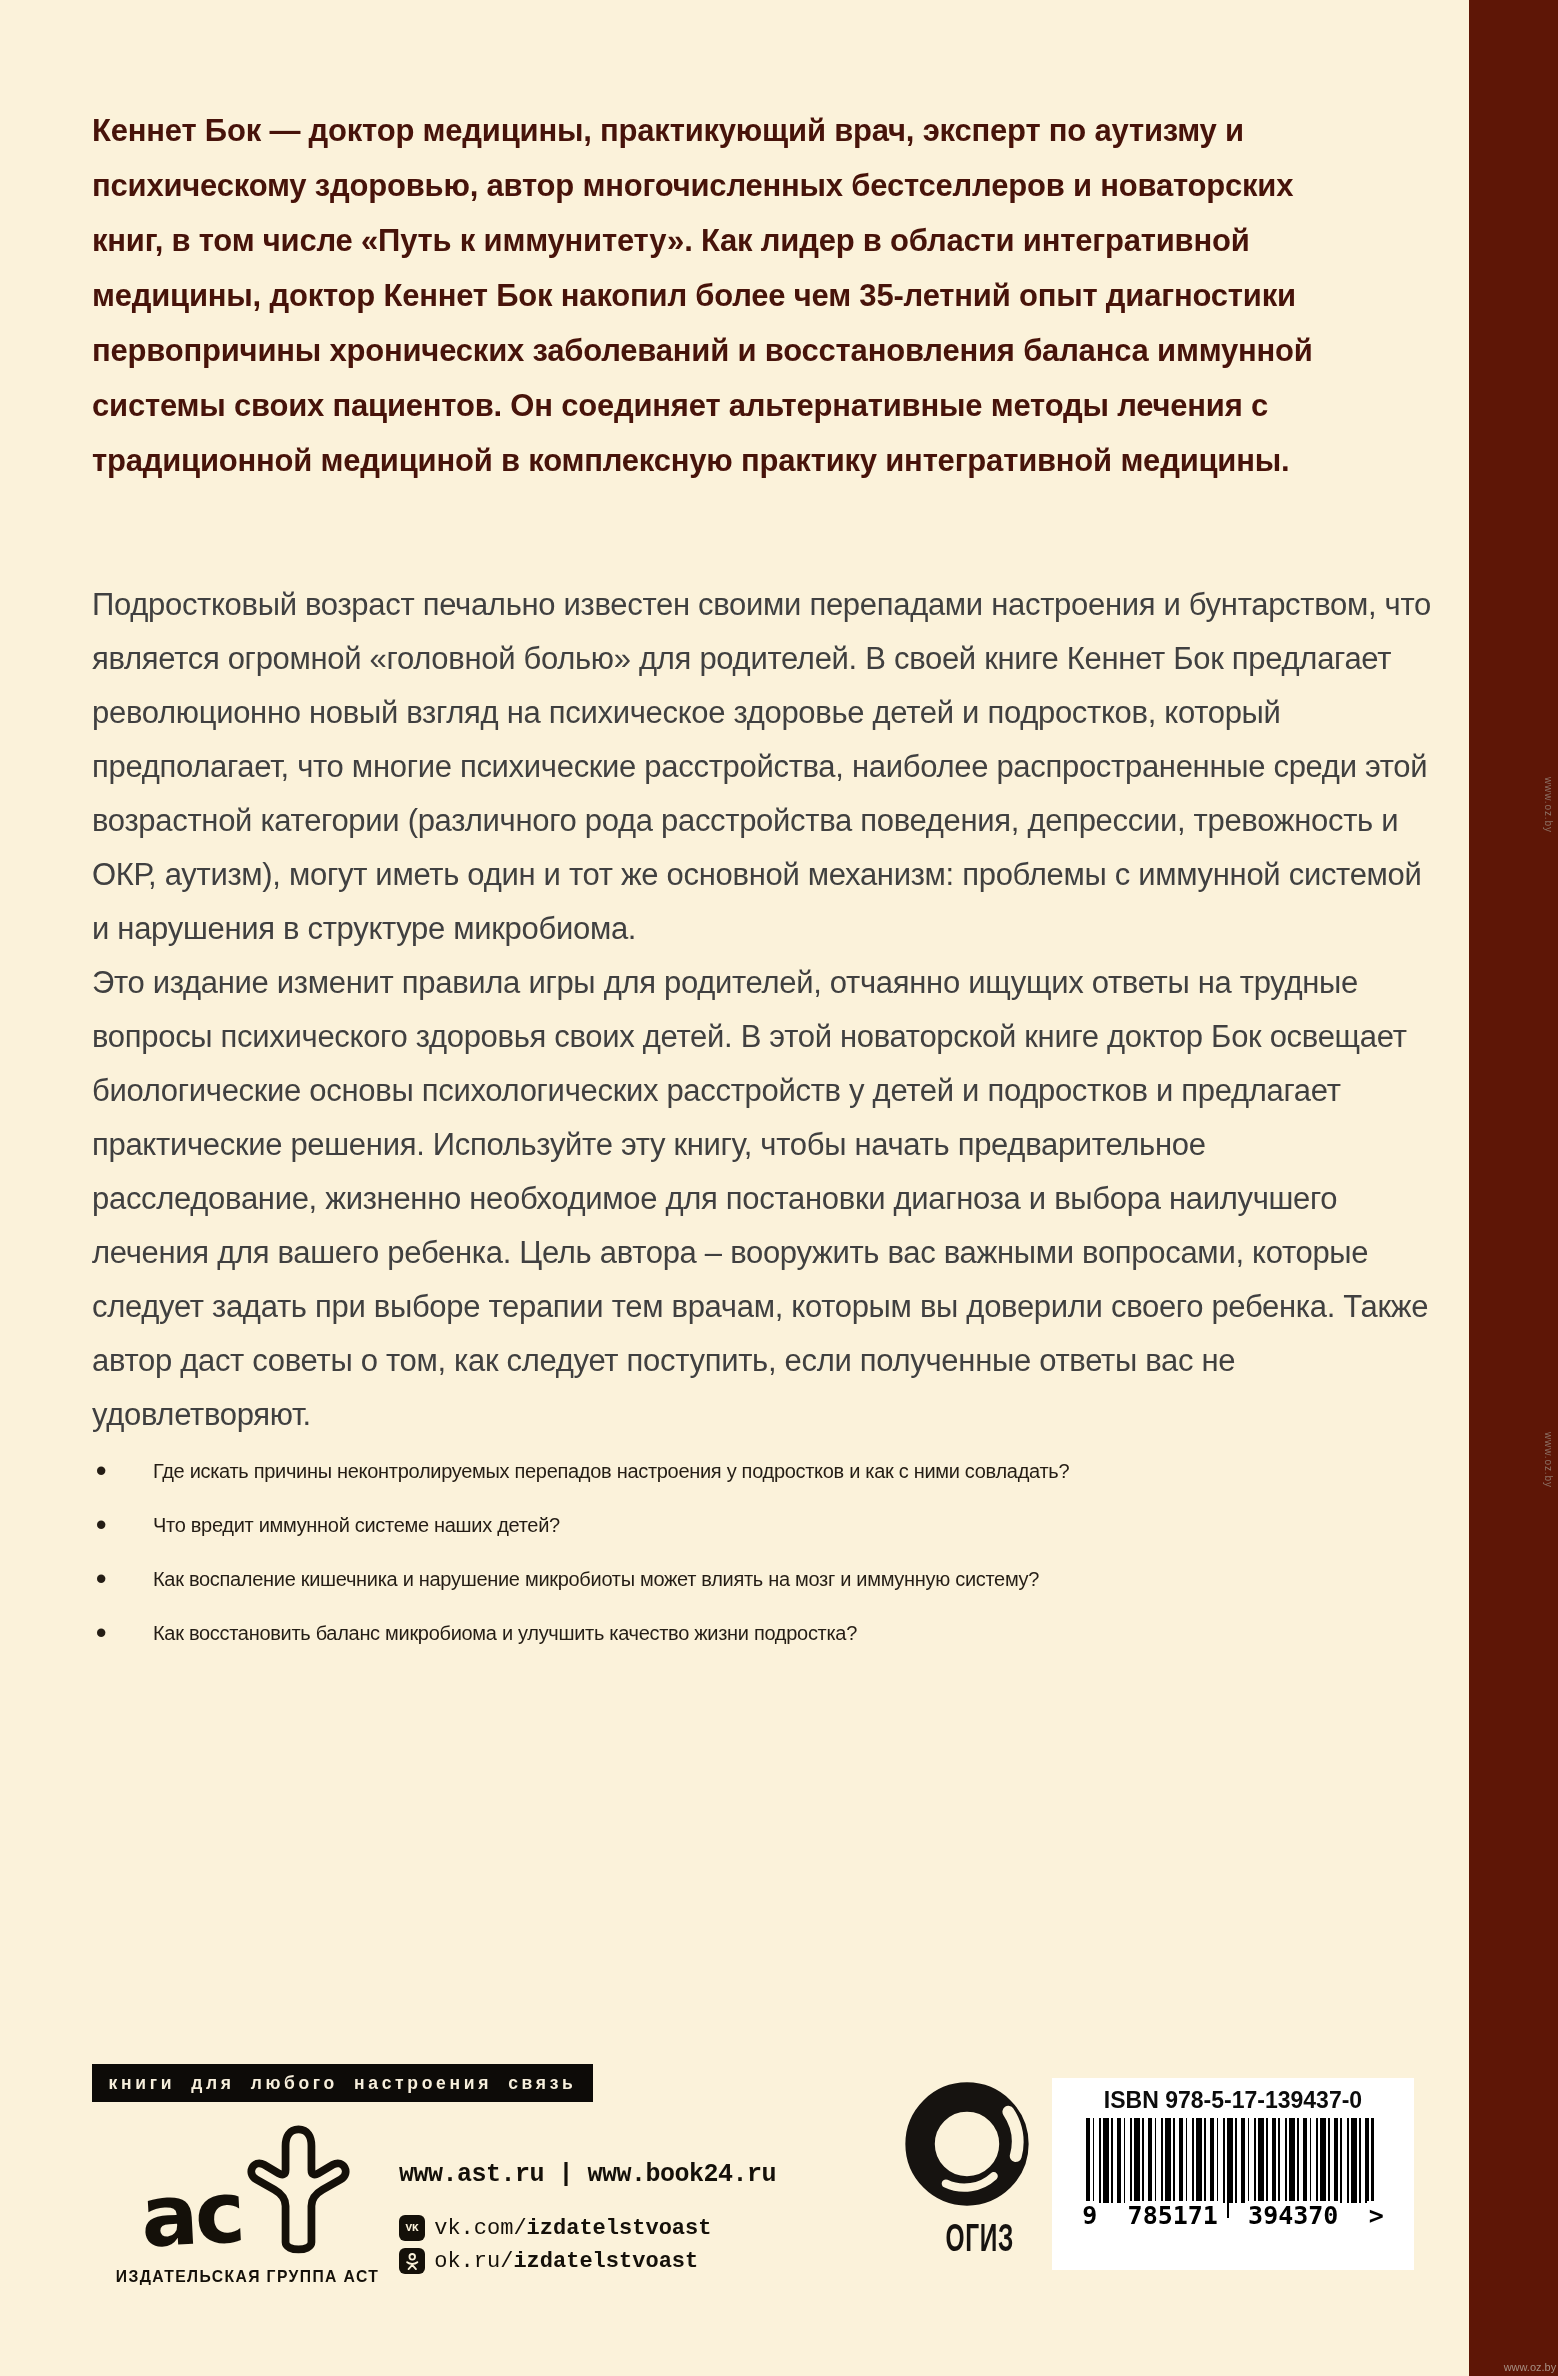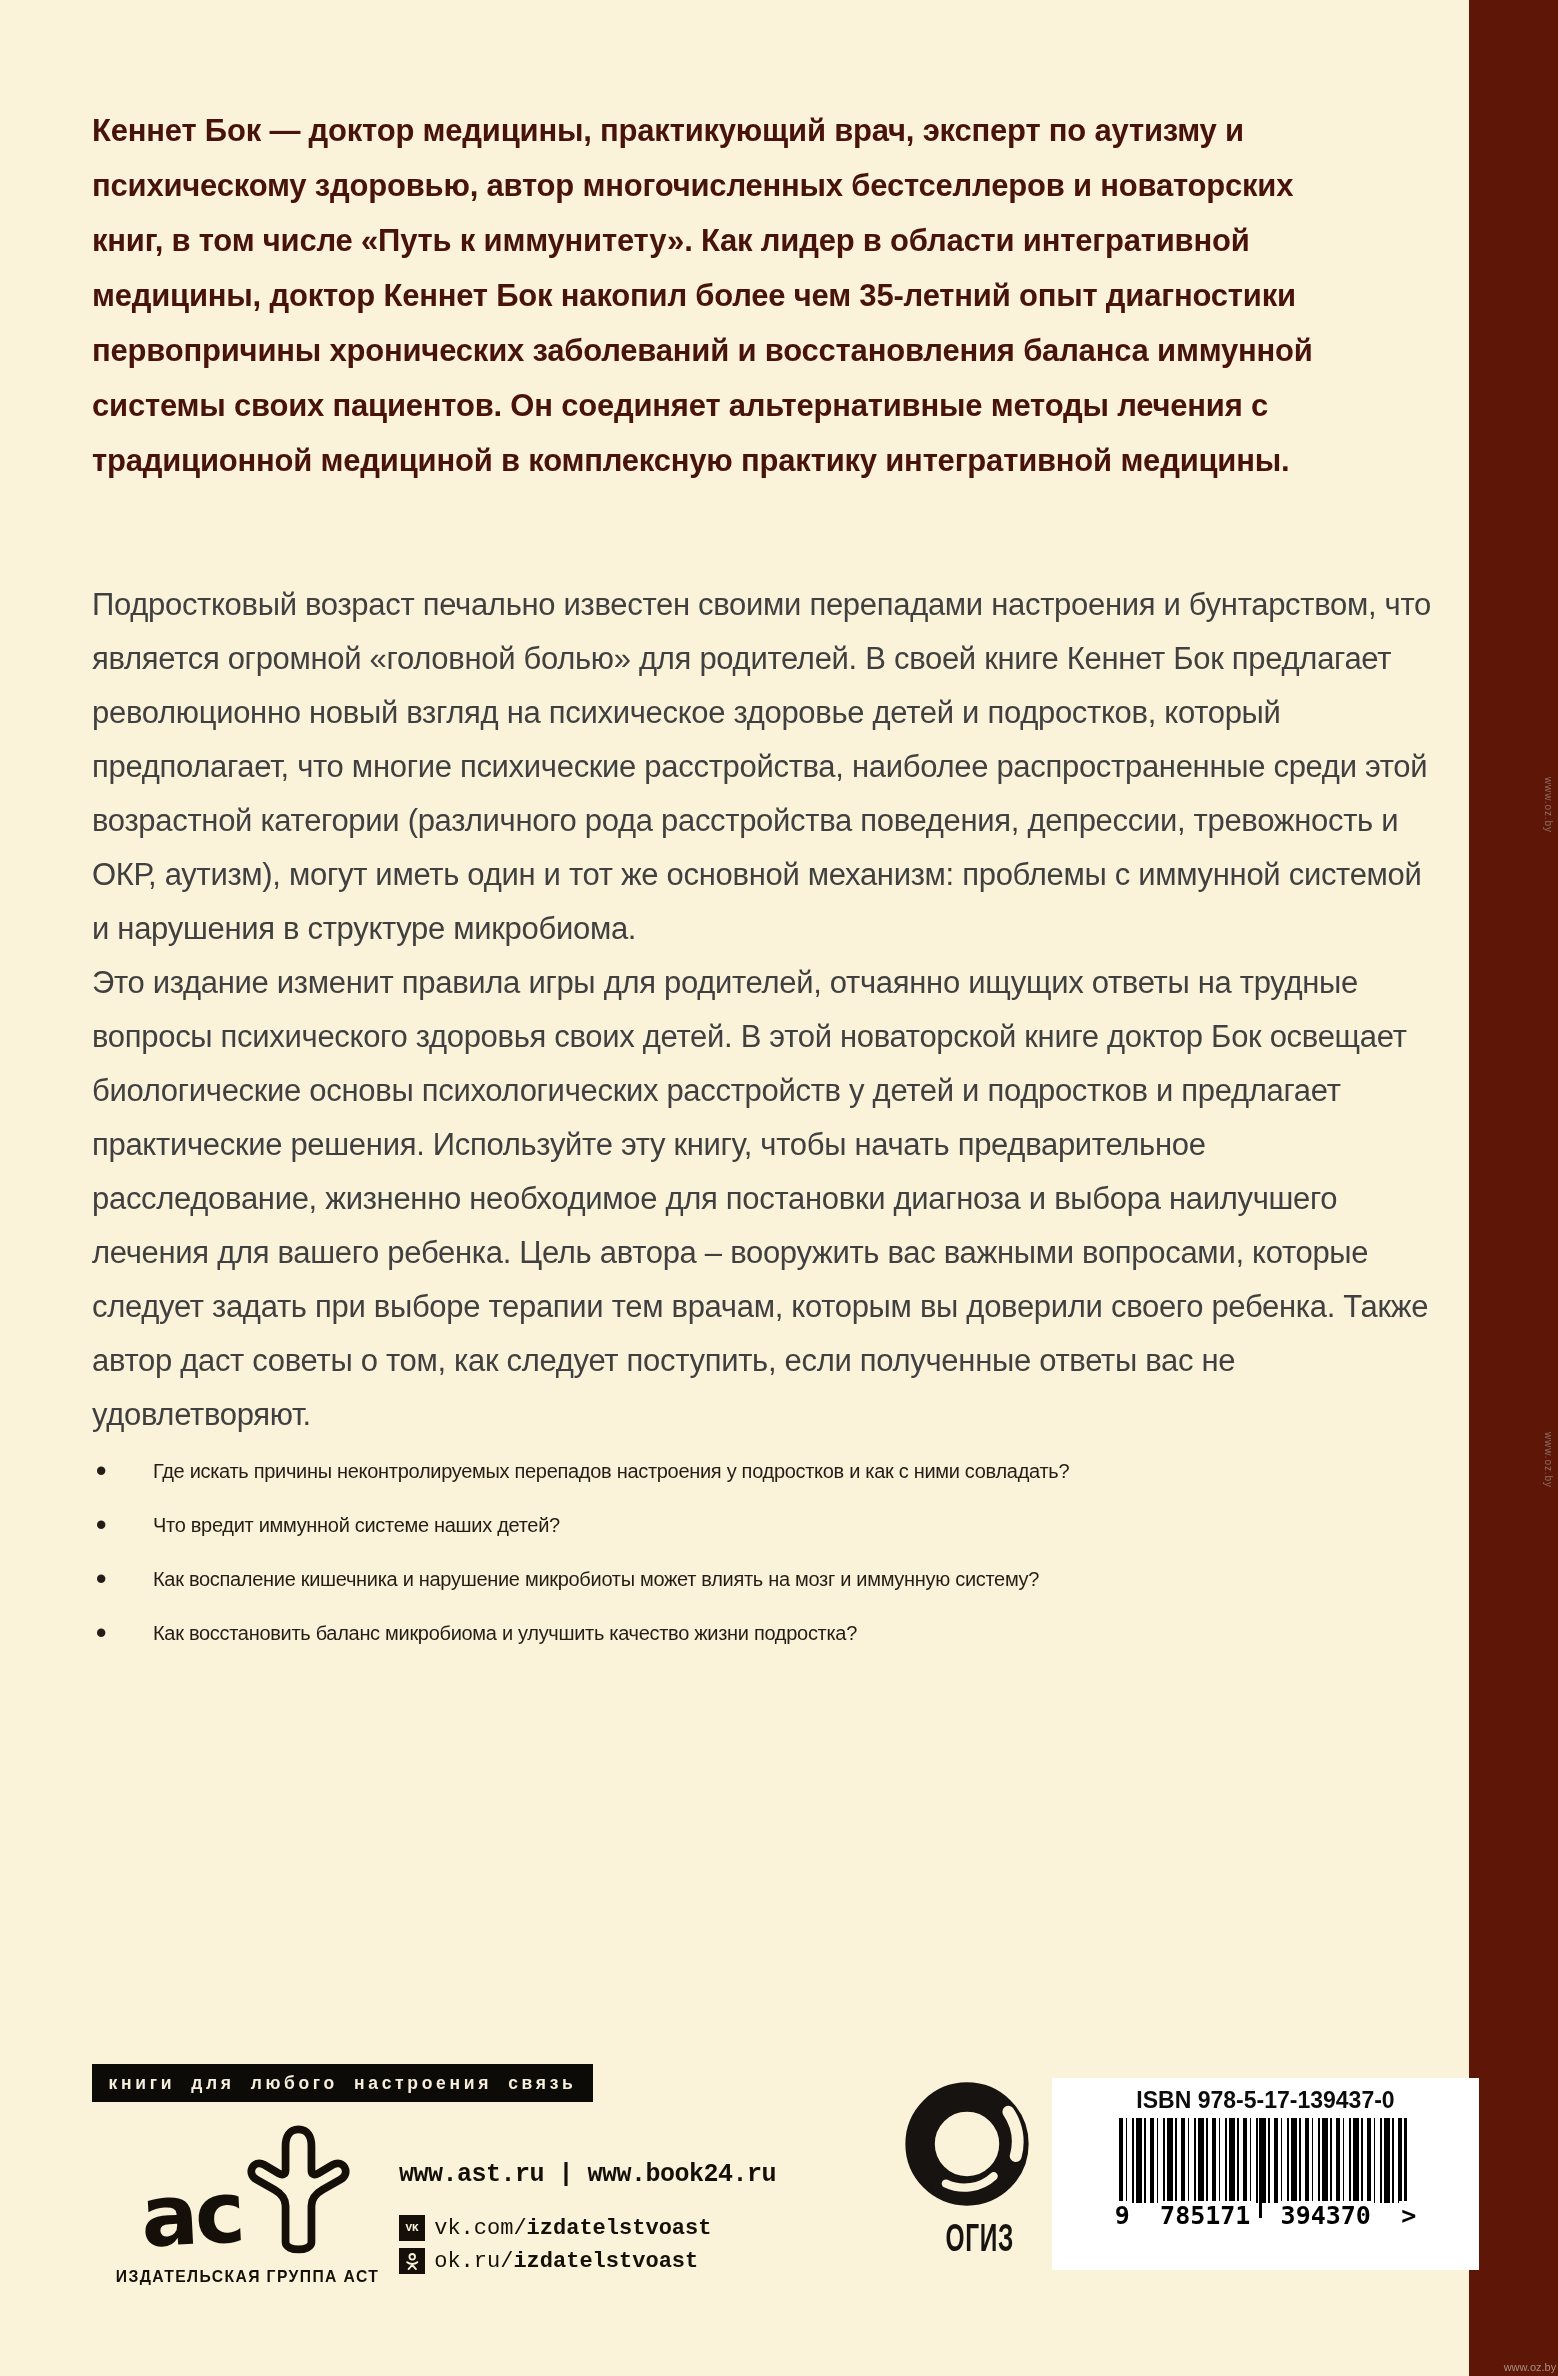--- a/index.html
+++ b/index.html
@@ -75,36 +75,36 @@
   .links-block{
     position:absolute;left:399px;top:2160px;width:425px;
     color:#141009;
     font-family:Liberation Mono, monospace;
   }
   .websites{
     font-weight:bold;font-size:25px;margin-bottom:26px;letter-spacing:-0.5px;
   }
   .social-row{display:flex;align-items:center;gap:9.2px;font-size:22px;margin-bottom:7.4px;}
   .social-icon{
-    width:26px;height:26px;border-radius:0;background:#141009;
+    width:26px;height:26px;border-radius:6px;background:#141009;
     display:flex;align-items:center;justify-content:center;flex:0 0 auto;
   }
   .vk-glyph{color:#FBF2DA;font-weight:bold;font-size:11px;letter-spacing:0;}
   .social-text b{font-weight:bold;}
   .ogiz-block{
     position:absolute;left:879px;top:2075px;width:157px;text-align:right;
   }
   .ogiz-label{
     margin-top:1.8px;
     font-weight:bold;font-size:34px;color:#161310;
     transform:scaleX(0.72) scaleY(1.15);
     letter-spacing:0.9px;
   }
   .isbn-panel{
-    position:absolute;left:1052px;top:2078px;width:427px;height:192px;
+    position:absolute;left:1052px;top:2078px;width:362px;height:192px;
     background:#ffffff;
     display:flex;flex-direction:column;align-items:center;
     padding-top:9.2px;box-sizing:border-box;
   }
   .isbn-label{
     font-weight:bold;font-size:23px;color:#0c0c0c;letter-spacing:0;
   }
   .barcode-wrap{position:relative;width:305px;height:109px;margin-top:3.7px;}
   .bars{
     position:absolute;left:5.5px;top:0;width:288px;height:85px;

